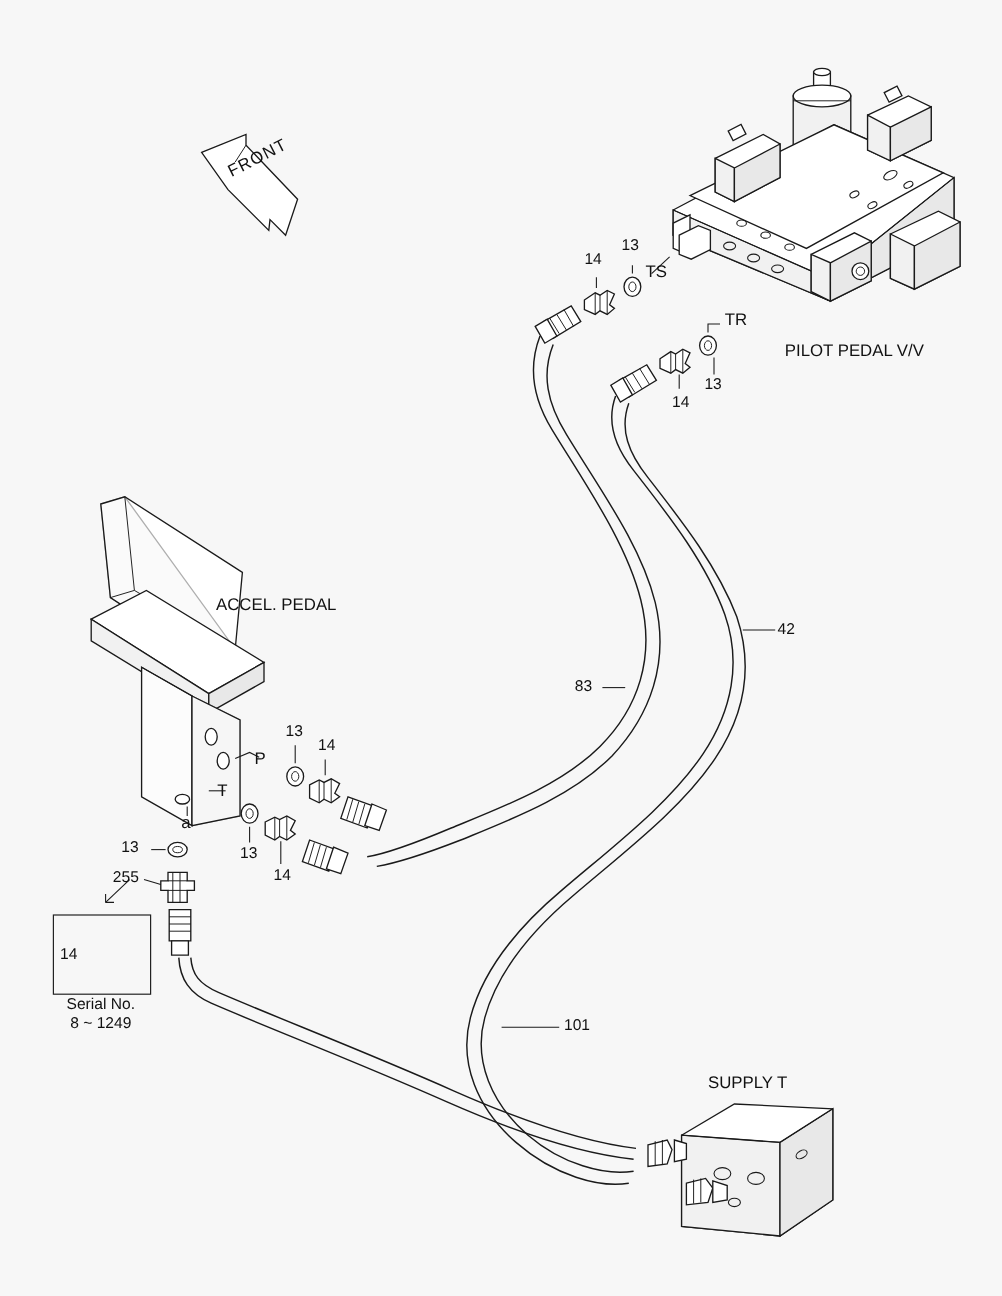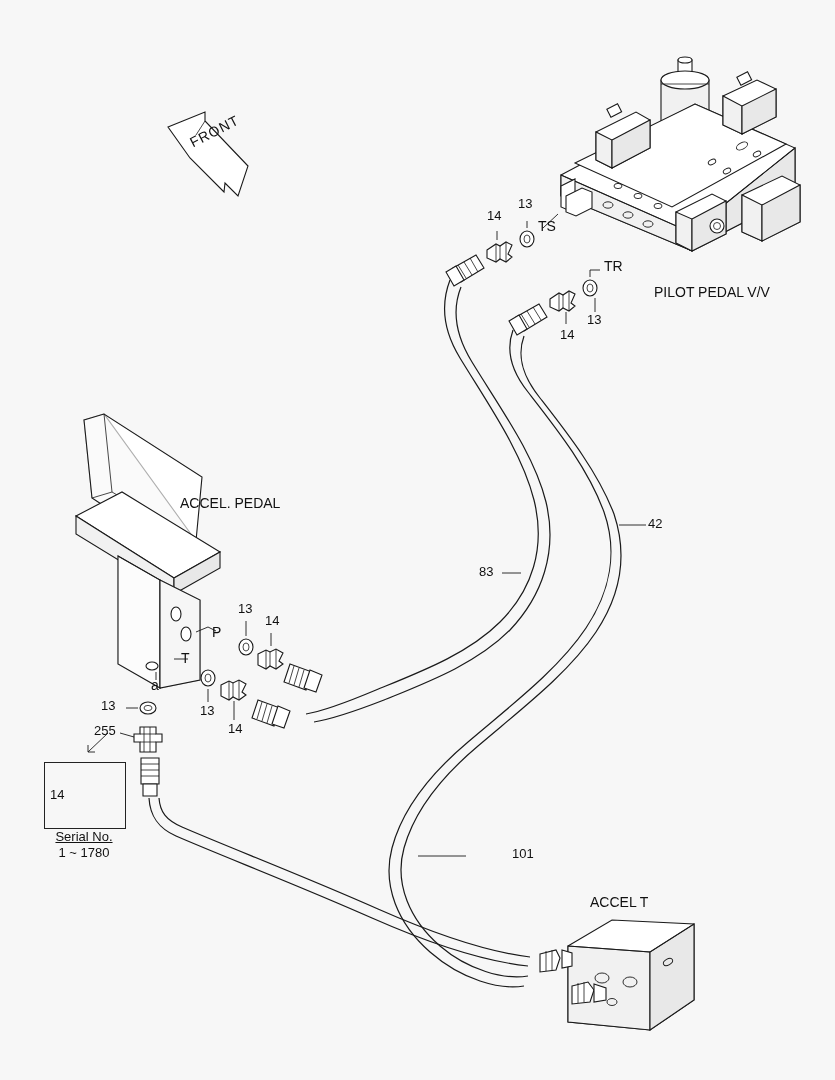--- a/index.html
+++ b/index.html
@@ -297,22 +297,22 @@
   <div class="lbl lbl-lg" style="left:181px; top:650px;">T</div>
   <div class="lbl lbl-md" style="left:200px; top:704px;">13</div>
   <div class="lbl lbl-md" style="left:228px; top:722px;">14</div>
 
   <div class="lbl lbl-lg" style="left:151px; top:677px;">a</div>
   <div class="lbl lbl-md" style="left:101px; top:699px;">13</div>
   <div class="lbl lbl-md" style="left:94px; top:724px;">255</div>
 
   <div class="lbl lbl-md" style="left:648px; top:517px;">42</div>
   <div class="lbl lbl-md" style="left:479px; top:565px;text-align:right;">83</div>
-  <div class="lbl lbl-md" style="left:470px; top:847px;margin-left:42px;">101</div>
+  <div class="lbl lbl-md" style="left:470px; top:847px;">101</div>
 
   <div class="serial-box" style="left:44px; top:762px; width:80px; height:65px;"></div>
   <div class="lbl lbl-md" style="left:50px; top:788px;">14</div>
-  <div class="lbl lbl-md lbl-c" style="left:44px; top:830px; width:80px;text-decoration:underline;">Serial No.</div>
-  <div class="lbl lbl-md lbl-c" style="left:44px; top:846px; width:80px;">1 ~ 1780</div>
-
-  <div class="lbl lbl-lg" style="left:590px; top:894px;">ACCEL T</div>
+  <div class="lbl lbl-md lbl-c" style="left:44px; top:830px; width:80px;">Serial No.</div>
+  <div class="lbl lbl-md lbl-c" style="left:44px; top:846px; width:80px;">8 ~ 1249</div>
+
+  <div class="lbl lbl-lg" style="left:590px; top:894px;">SUPPLY T</div>
 
 </div>
 
 </body></html>

